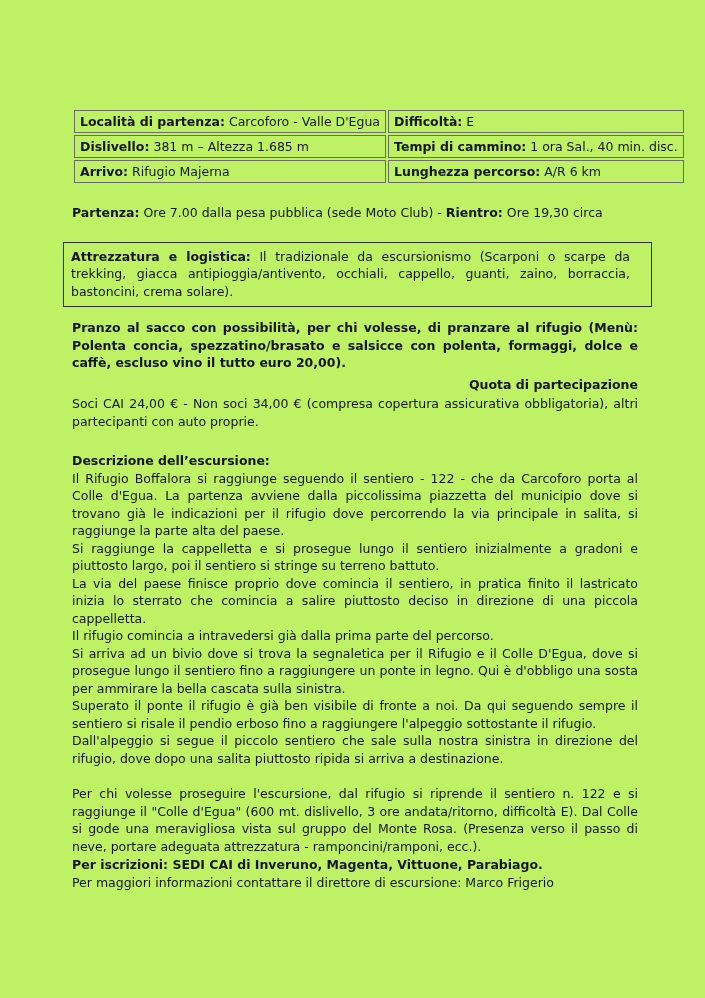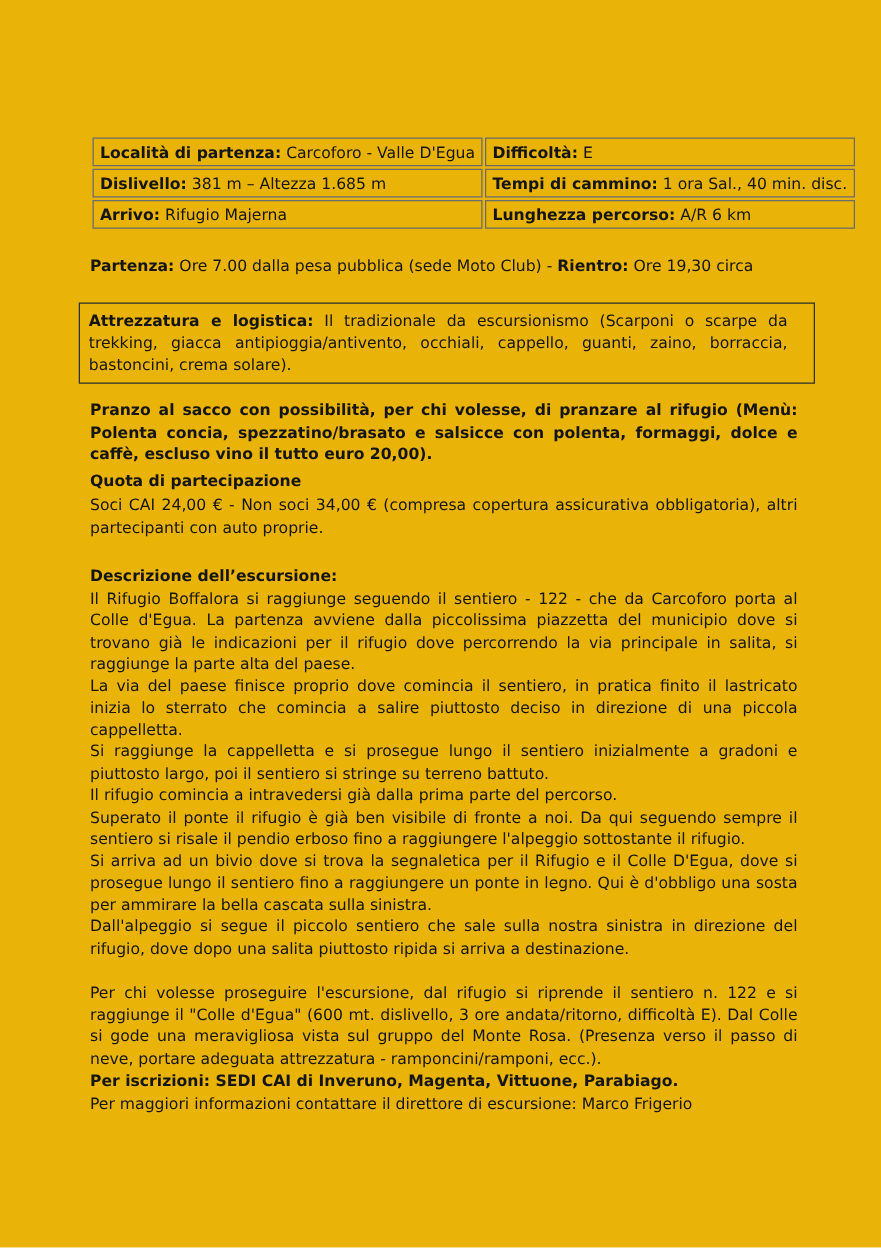--- a/index.html
+++ b/index.html
@@ -2,21 +2,21 @@
 <html><head>
 <meta charset="utf-8">
 <style>
   html,body{margin:0;padding:0;background:#ffffff;}
   body{
     width:705px;height:998px;
     font-family:"DejaVu Sans","Liberation Sans",sans-serif;
     color:#151515;
     -webkit-font-smoothing:antialiased;
   }
-  .page{position:relative;width:705px;height:998px;overflow:hidden;background:#eab308;}
+  .page{position:relative;width:705px;height:998px;overflow:hidden;background:#bef264;}
   .content{position:absolute;left:72px;top:108px;width:566px;font-size:12.5px;line-height:17.5px;}
 
   
   table.info{
     border-collapse:separate;border-spacing:2px;
     margin-left:0;width:548px;
     font-size:12.5px;line-height:15px;
   }
   table.info td{
     border:1px solid #6b6b6b;
@@ -35,21 +35,21 @@
   .equipment-box{
     margin-top:20px;
     margin-left:-9px;
     width:559px;
     border:1px solid #2e2e2e;
     padding:5px 21px 6px 7px;
     text-align:justify;
   }
 
   .lunch{margin-top:12px;font-weight:bold;text-align:justify;}
-  .quota-heading{margin-top:4px;font-weight:bold;}
+  .quota-heading{margin-top:4px;font-weight:bold;text-align:right;}
   .bus-line{margin-top:2px;}
   .bus-seats{font-weight:bold;text-decoration:underline;}
   .fees{margin-top:2px;text-align:justify;}
 
   .desc-heading{margin-top:22px;font-weight:bold;}
   .desc-para{text-align:justify;}
 
   .extension{margin-top:18px;text-align:justify;}
   .registration{margin-top:1px;font-weight:bold;}
   .contact{}
@@ -107,25 +107,25 @@
       <span>Il tradizionale da escursionismo (Scarponi o scarpe da trekking, giacca antipioggia/antivento, occhiali, cappello, guanti, zaino, borraccia, bastoncini, crema solare).</span>
     </div>
 
     <p class="lunch">Pranzo al sacco con possibilità, per chi volesse, di pranzare al rifugio (Menù: Polenta concia, spezzatino/brasato e salsicce con polenta, formaggi, dolce e caffè, escluso vino il tutto euro 20,00).</p>
 
     <p class="quota-heading">Quota di partecipazione</p>
     <p class="fees">Soci CAI 24,00 € - Non soci 34,00 € (compresa copertura assicurativa obbligatoria), altri partecipanti con auto proprie.</p>
 
     <p class="desc-heading">Descrizione dell’escursione:</p>
     <p class="desc-para">Il Rifugio Boffalora si raggiunge seguendo il sentiero - 122 - che da Carcoforo porta al Colle d'Egua. La partenza avviene dalla piccolissima piazzetta del municipio dove si trovano già le indicazioni per il rifugio dove percorrendo la via principale in salita, si raggiunge la parte alta del paese.</p>
+    <p class="desc-para">Si raggiunge la cappelletta e si prosegue lungo il sentiero inizialmente a gradoni e piuttosto largo, poi il sentiero si stringe su terreno battuto.</p>
     <p class="desc-para">La via del paese finisce proprio dove comincia il sentiero, in pratica finito il lastricato inizia lo sterrato che comincia a salire piuttosto deciso in direzione di una piccola cappelletta.</p>
-    <p class="desc-para">Si raggiunge la cappelletta e si prosegue lungo il sentiero inizialmente a gradoni e piuttosto largo, poi il sentiero si stringe su terreno battuto.</p>
     <p class="desc-para">Il rifugio comincia a intravedersi già dalla prima parte del percorso.</p>
+    <p class="desc-para">Si arriva ad un bivio dove si trova la segnaletica per il Rifugio e il Colle D'Egua, dove si prosegue lungo il sentiero fino a raggiungere un ponte in legno. Qui è d'obbligo una sosta per ammirare la bella cascata sulla sinistra.</p>
     <p class="desc-para">Superato il ponte il rifugio è già ben visibile di fronte a noi. Da qui seguendo sempre il sentiero si risale il pendio erboso fino a raggiungere l'alpeggio sottostante il rifugio.</p>
-    <p class="desc-para">Si arriva ad un bivio dove si trova la segnaletica per il Rifugio e il Colle D'Egua, dove si prosegue lungo il sentiero fino a raggiungere un ponte in legno. Qui è d'obbligo una sosta per ammirare la bella cascata sulla sinistra.</p>
     <p class="desc-para">Dall'alpeggio si segue il piccolo sentiero che sale sulla nostra sinistra in direzione del rifugio, dove dopo una salita piuttosto ripida si arriva a destinazione.</p>
 
     <p class="extension">Per chi volesse proseguire l'escursione, dal rifugio si riprende il sentiero n. 122 e si raggiunge il "Colle d'Egua" (600 mt. dislivello, 3 ore andata/ritorno, difficoltà E). Dal Colle si gode una meravigliosa vista sul gruppo del Monte Rosa. (Presenza verso il passo di neve, portare adeguata attrezzatura - ramponcini/ramponi, ecc.).</p>
     <p class="registration">Per iscrizioni: SEDI CAI di Inveruno, Magenta, Vittuone, Parabiago.</p>
     <p class="contact">Per maggiori informazioni contattare il direttore di escursione: Marco Frigerio</p>
 
   </div>
 </div>
 
 </body></html>

